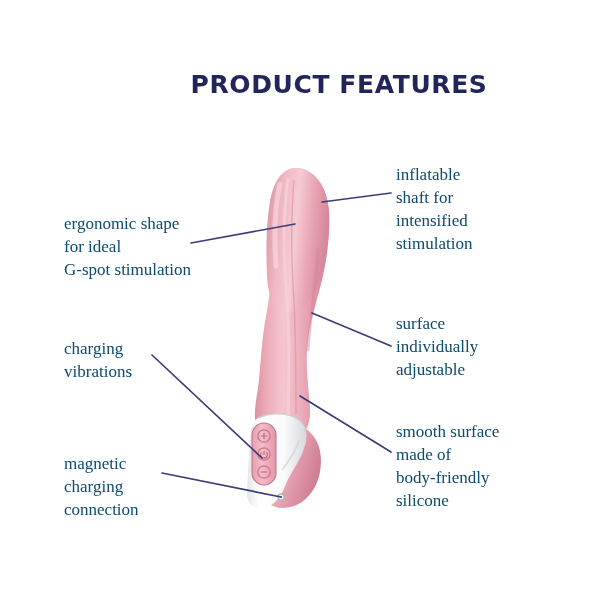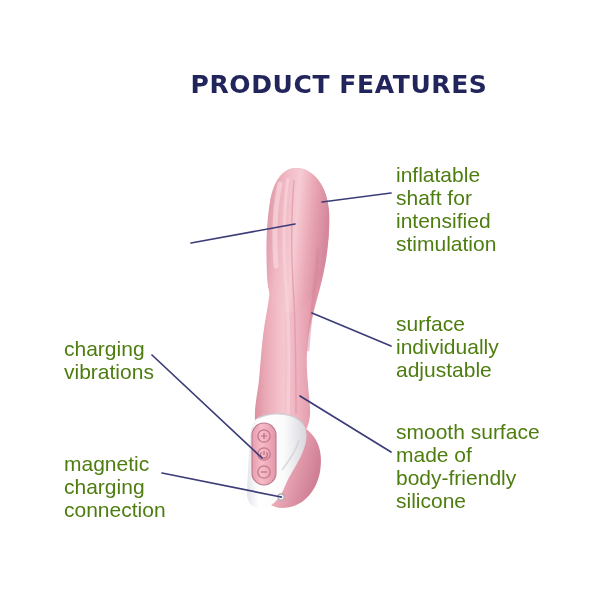--- a/index.html
+++ b/index.html
@@ -27,24 +27,24 @@
     font-weight: bold;
     letter-spacing: 0.6px;
     color: #22245c;
     font-family: "DejaVu Sans", sans-serif;
     padding-left: 39px;
   }
 
   
   .callout {
     position: absolute;
-    color: #4d7c0f;
-    font-size: 21px;
+    color: #0c4a6e;
+    font-size: 17px;
     line-height: 23px;
-    font-family: Liberation Sans, sans-serif;
+    font-family: Liberation Serif, serif;
     white-space: pre-line;
   }
   .callout.left  { text-align: left; }
   .callout.right { text-align: left; }
 
   #label-ergonomic  { left: 64px;  top: 212px; width: 200px; }
   #label-control    { left: 64px;  top: 337px; width: 160px; }
   #label-magnetic   { left: 64px;  top: 452px; width: 170px; }
   #label-inflatable { left: 396px; top: 163px; width: 180px; }
   #label-diameter   { left: 396px; top: 312px; width: 180px; }
@@ -182,20 +182,23 @@
     <g stroke="#3b3c78" stroke-width="1.7" stroke-linecap="round" fill="none">
       <line x1="191" y1="243" x2="295" y2="224"></line>
       <line x1="152" y1="355" x2="262" y2="458"></line>
       <line x1="162" y1="473" x2="281" y2="497"></line>
       <line x1="322" y1="202" x2="391" y2="193"></line>
       <line x1="312" y1="313" x2="391" y2="346"></line>
       <line x1="300" y1="396" x2="391" y2="452"></line>
     </g>
   </svg>
 
+  <div class="callout left" id="label-ergonomic">ergonomic shape
+for ideal
+G-spot stimulation</div>
 
   <div class="callout left" id="label-control">charging
 vibrations</div>
 
   <div class="callout left" id="label-magnetic">magnetic
 charging
 connection</div>
 
   <div class="callout right" id="label-inflatable">inflatable
 shaft for

